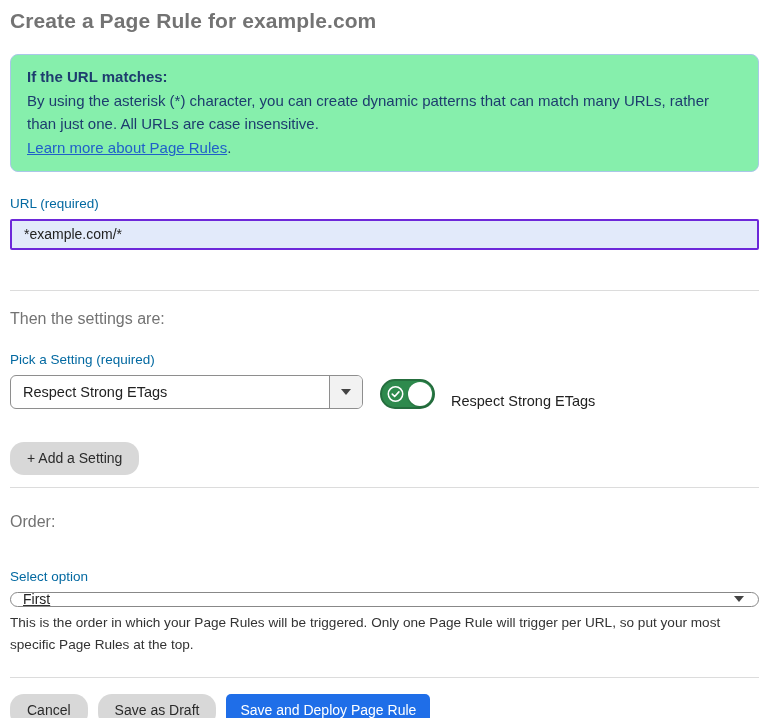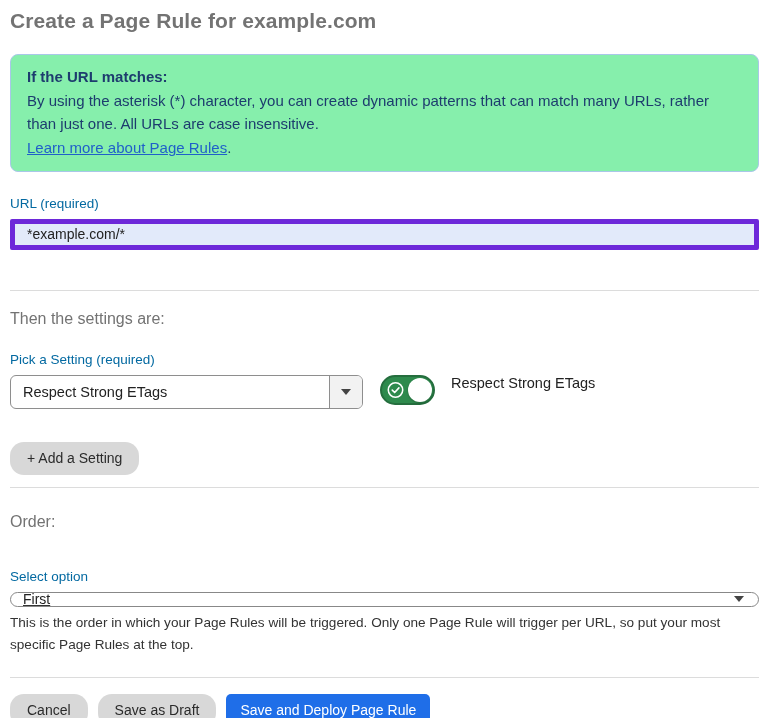--- a/index.html
+++ b/index.html
@@ -41,21 +41,21 @@
     color: #0369a1;
     margin-top: 24px;
   }
   
   .url-input {
     display: block;
     width: 100%;
     margin-top: 8px;
     height: 31px;
     background: #e2eafa;
-    border: 5px solid #6d28d9;
+    border: 2px solid #6d28d9;
     border-radius: 2px;
     padding: 0 12px;
     font-family: "Liberation Sans", sans-serif;
     font-size: 14px;
     color: #222222;
   }
   .divider {
     border: none;
     border-top: 1px solid #dcdcdc;
     height: 0;
@@ -67,21 +67,21 @@
     margin-top: 19px;
     font-size: 16px;
     font-weight: 400;
     color: #737373;
   }
   .section-heading.order-heading { margin-top: 25px; }
   
   .setting-row {
     margin-top: 8px;
     display: flex;
-    align-items: flex-start;
+    align-items: flex-end;
   }
   .select-box {
     display: flex;
     align-items: stretch;
     width: 353px;
     height: 34px;
     border: 1px solid #8e8e8e;
     border-radius: 6px;
     background: #ffffff;
     overflow: hidden;

